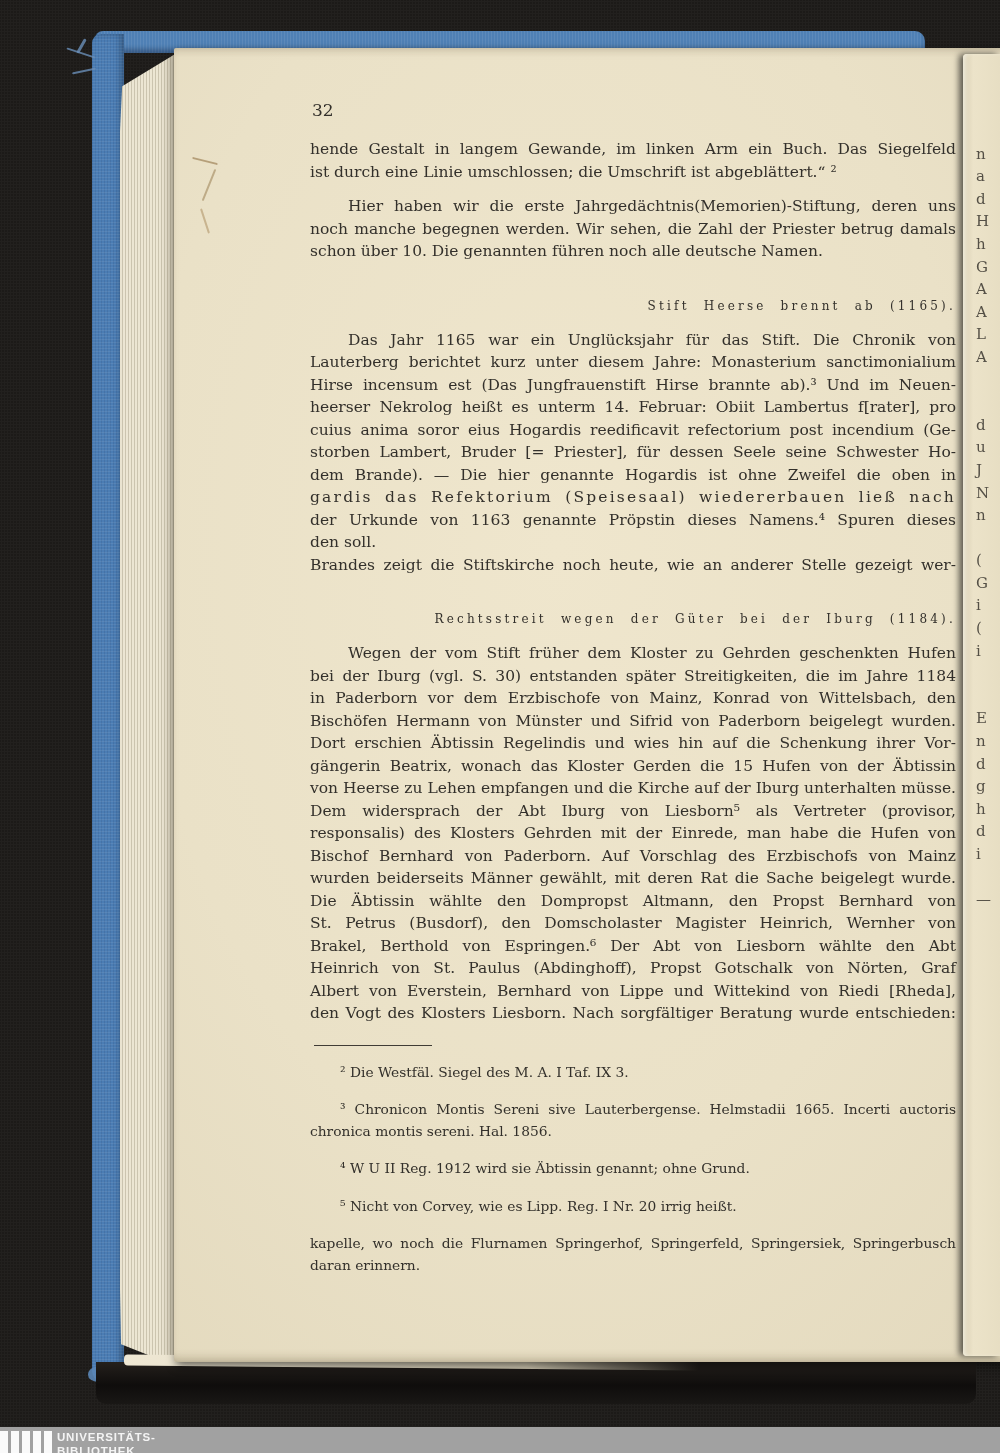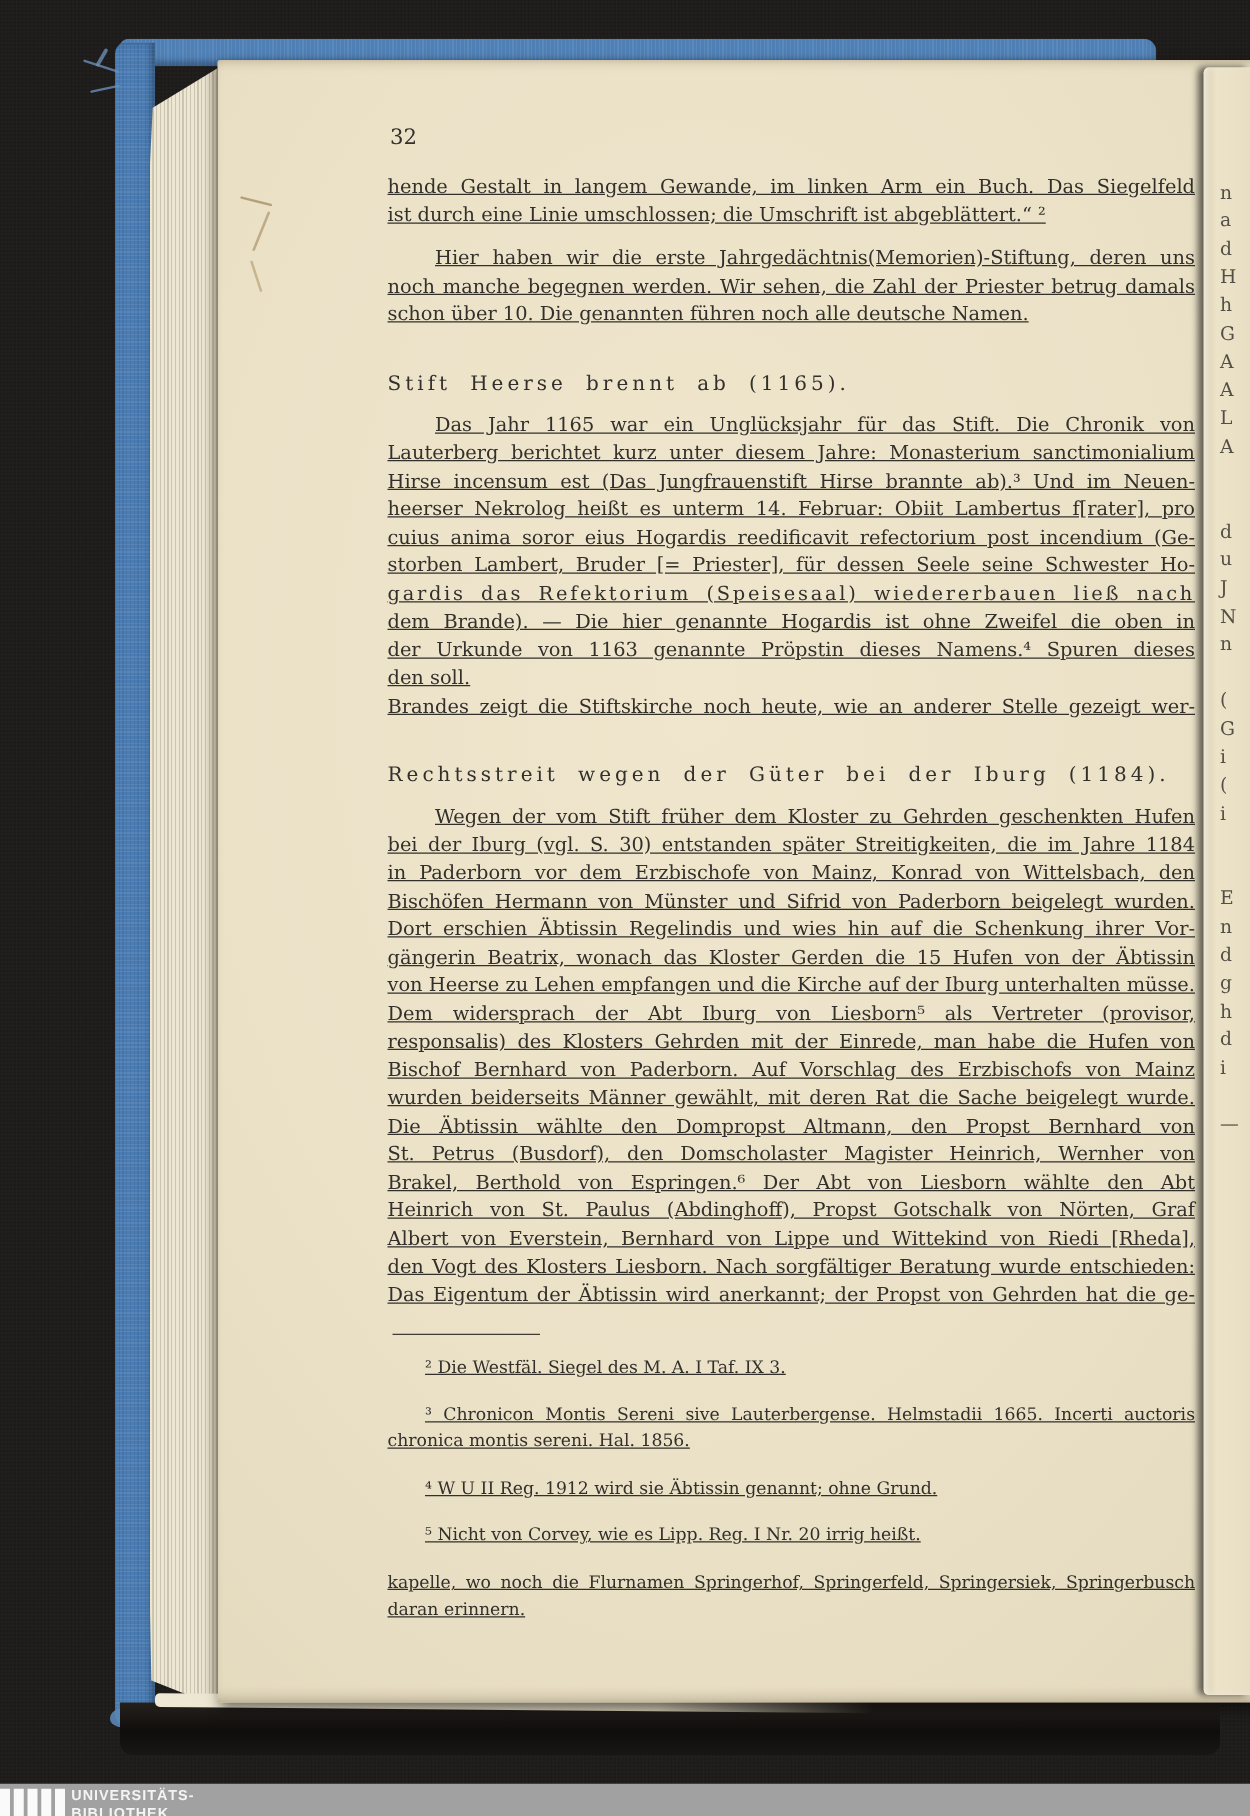--- a/index.html
+++ b/index.html
@@ -52,25 +52,25 @@
   .bottom-pages-edge{position:absolute;left:124px;top:1357px;width:575px;height:11px;
        background:linear-gradient(90deg,#efe8d4,#d5cdb6 70%, rgba(120,110,90,0));
        transform:rotate(0.5deg);border-radius:4px;}
   .book-bottom-shadow{position:absolute;left:96px;top:1362px;width:880px;height:42px;
        background:linear-gradient(180deg,#24201c, #0f0d0c 55%, #191715);border-radius:0 0 10px 10px;}
   
   .text-column{position:absolute;left:136px;top:0;width:646px;padding-top:52px;color:#33302b;}
   .page-number{font-size:17px;margin:0 0 18px 2px;}
   .para{font-size:15.5px;line-height:22.5px;margin:0;}
   .para + .para{margin-top:12px;}
-  .line{text-align:justify;text-align-last:justify;text-decoration:underline;}
+  .line{text-align:justify;text-align-last:justify;}
   .line.flush{text-align-last:left;}
   .line.indent{text-indent:38px;}
   .line.spaced{letter-spacing:2.2px;}
-  .heading{font-size:16px;text-align:left;letter-spacing:3.2px;word-spacing:7px;
+  .heading{font-size:12px;text-align:right;letter-spacing:3.2px;word-spacing:7px;
        margin:32px 0 11px 0;line-height:23px;}
   .fn-sep{width:118px;border-top:1.5px solid #403c35;margin:20px 0 10px 4px;height:0;}
   .para.footnote{font-size:13.8px;line-height:21.6px;margin-top:16px;}
   .para.footnote .line.indent{text-indent:30px;}
   
   .banner{position:absolute;left:0;top:1403px;width:1000px;height:64px;background:#a1a1a1;
        font-family:"Liberation Sans", sans-serif;margin-top:24px;}
   .logo-bars{position:absolute;left:0;top:4px;height:42px;}
   .bar{position:absolute;top:0;width:8px;height:41px;background:#fafafa;}
   .b0{left:0;} .b1{left:11px;} .b2{left:22px;} .b3{left:33px;} .b4{left:44px;}
@@ -113,22 +113,22 @@
           <div class="line flush">schon über 10.  Die genannten führen noch alle deutsche Namen.</div>
         </div>
         <div class="heading">Stift Heerse brennt ab (1165).</div>
         <div class="para">
           <div class="line indent">Das Jahr 1165 war ein Unglücksjahr für das Stift.  Die Chronik von</div>
           <div class="line">Lauterberg berichtet kurz unter diesem Jahre:  Monasterium sanctimonialium</div>
           <div class="line">Hirse incensum est (Das Jungfrauenstift Hirse brannte ab).³  Und im Neuen-</div>
           <div class="line">heerser Nekrolog heißt es unterm 14. Februar: Obiit Lambertus f[rater], pro</div>
           <div class="line">cuius anima soror eius Hogardis reedificavit refectorium post incendium (Ge-</div>
           <div class="line">storben Lambert, Bruder [= Priester], für dessen Seele seine Schwester Ho-</div>
+          <div class="line">dem Brande). — Die hier genannte Hogardis ist ohne Zweifel die oben in</div>
           <div class="line spaced">gardis das Refektorium (Speisesaal) wiedererbauen ließ nach</div>
-          <div class="line">dem Brande). — Die hier genannte Hogardis ist ohne Zweifel die oben in</div>
           <div class="line">der Urkunde von 1163 genannte Pröpstin dieses Namens.⁴  Spuren dieses</div>
           <div class="line flush">den soll.</div>
           <div class="line">Brandes zeigt die Stiftskirche noch heute, wie an anderer Stelle gezeigt wer-</div>
         </div>
         <div class="heading">Rechtsstreit wegen der Güter bei der Iburg (1184).</div>
         <div class="para">
           <div class="line indent">Wegen der vom Stift früher dem Kloster zu Gehrden geschenkten Hufen</div>
           <div class="line">bei der Iburg (vgl. S. 30) entstanden später Streitigkeiten, die im Jahre 1184</div>
           <div class="line">in Paderborn vor dem Erzbischofe von Mainz, Konrad von Wittelsbach, den</div>
           <div class="line">Bischöfen Hermann von Münster und Sifrid von Paderborn beigelegt wurden.</div>
@@ -138,21 +138,20 @@
           <div class="line">Dem widersprach der Abt Iburg von Liesborn⁵ als Vertreter (provisor,</div>
           <div class="line">responsalis) des Klosters Gehrden mit der Einrede, man habe die Hufen von</div>
           <div class="line">Bischof Bernhard von Paderborn.  Auf Vorschlag des Erzbischofs von Mainz</div>
           <div class="line">wurden beiderseits Männer gewählt, mit deren Rat die Sache beigelegt wurde.</div>
           <div class="line">Die Äbtissin wählte den Dompropst Altmann, den Propst Bernhard von</div>
           <div class="line">St. Petrus (Busdorf), den Domscholaster Magister Heinrich, Wernher von</div>
           <div class="line">Brakel, Berthold von Espringen.⁶  Der Abt von Liesborn wählte den Abt</div>
           <div class="line">Heinrich von St. Paulus (Abdinghoff), Propst Gotschalk von Nörten, Graf</div>
           <div class="line">Albert von Everstein, Bernhard von Lippe und Wittekind von Riedi [Rheda],</div>
           <div class="line">den Vogt des Klosters Liesborn.  Nach sorgfältiger Beratung wurde entschieden:</div>
-          <div class="line">Das Eigentum der Äbtissin wird anerkannt; der Propst von Gehrden hat die ge-</div>
         </div>
         <div class="fn-sep"></div>
         <div class="para footnote">
           <div class="line flush indent">² Die Westfäl. Siegel des M. A. I Taf. IX 3.</div>
         </div>
         <div class="para footnote">
           <div class="line indent">³ Chronicon Montis Sereni sive Lauterbergense.  Helmstadii 1665.  Incerti auctoris</div>
           <div class="line flush">chronica montis sereni.  Hal. 1856.</div>
         </div>
         <div class="para footnote">

